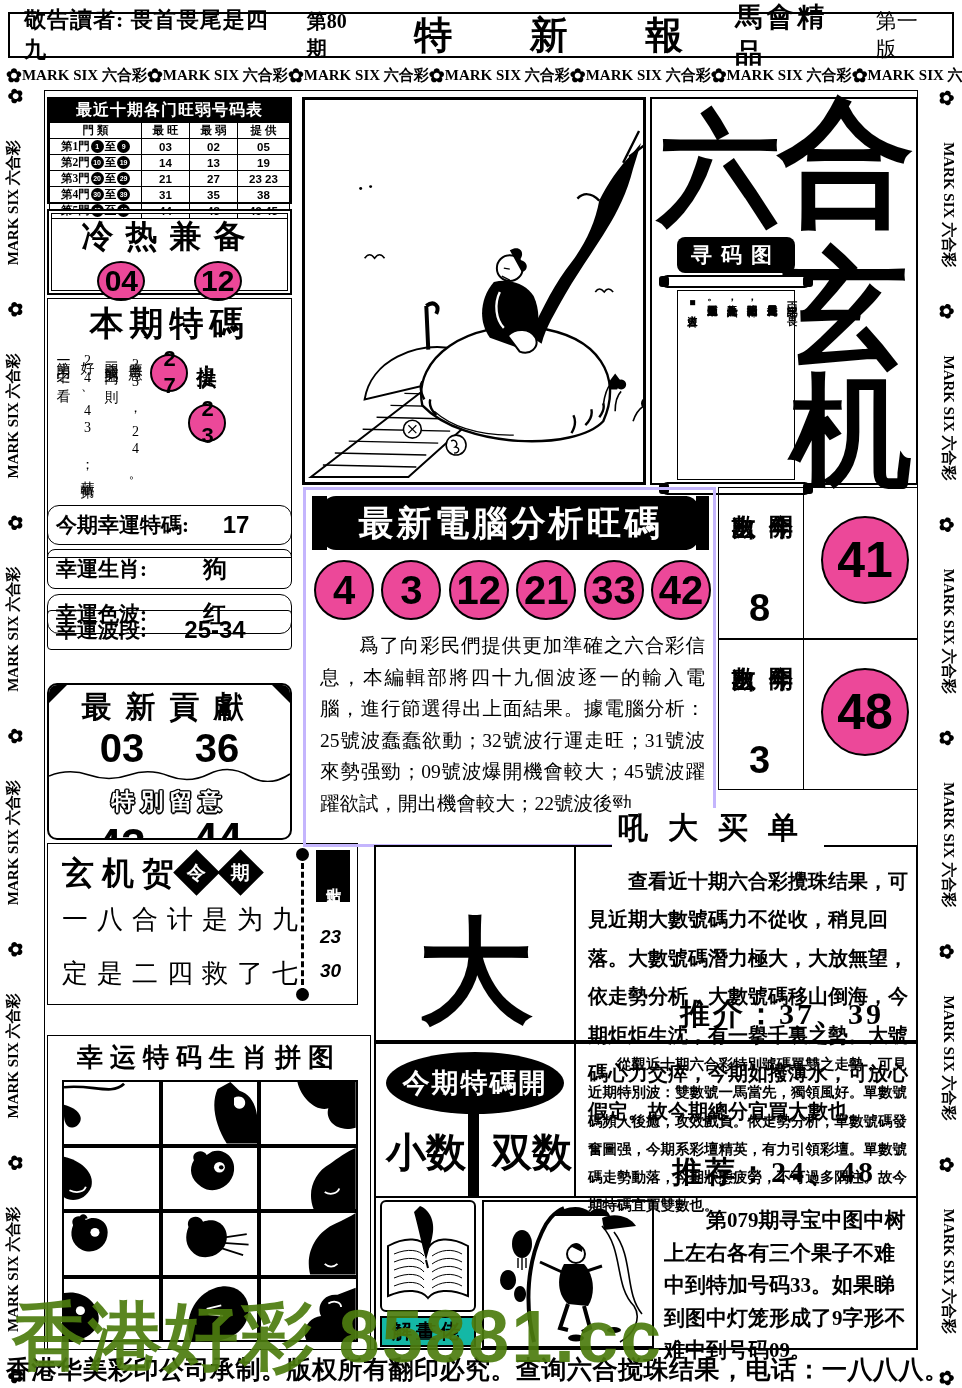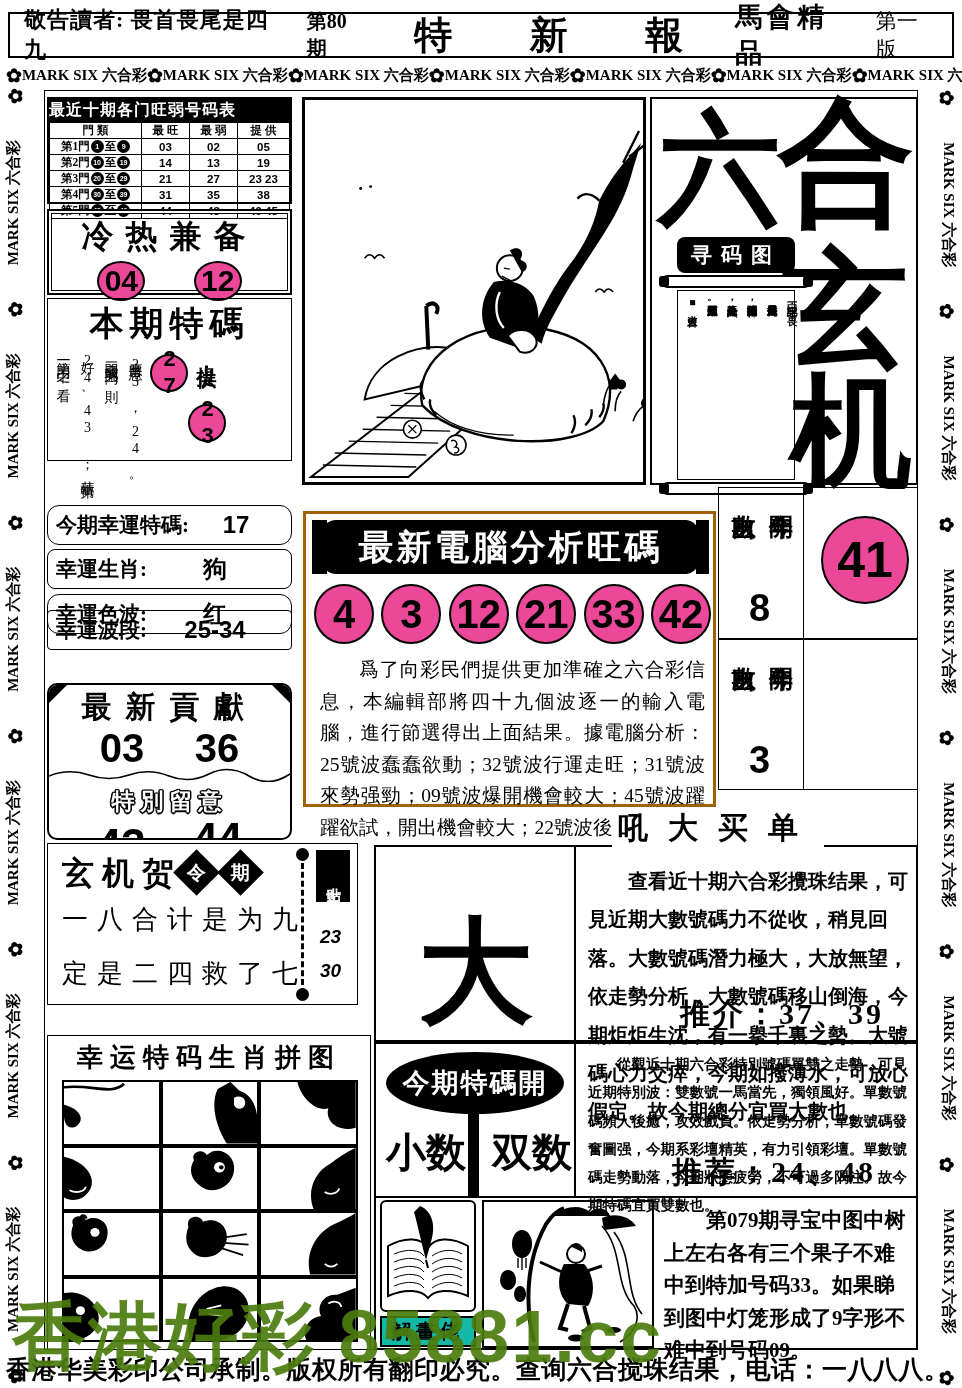--- a/index.html
+++ b/index.html
@@ -29,30 +29,30 @@
     align-items:center; justify-content:space-between; font-size:15px; font-weight:bold; white-space:nowrap; }
   .mk { letter-spacing:0px; } .fl { font-size:19px; }
   .side-strip { position:absolute; width:1296px; display:flex; justify-content:space-between;
     font-size:15px; font-weight:bold; white-space:nowrap; }
   .left-strip  { left:4px;  top:1384px; transform-origin:0 0; transform:rotate(-90deg); }
   .right-strip { left:958px; top:90px;  transform-origin:0 0; transform:rotate(90deg); }
   .main-frame { left:44px; top:90px; width:874px; height:1260px; border:1.5px solid #000; }
   
   .hot-table { left:47px; top:97px; width:245px; height:107px; border:2.5px solid #000; }
   .hot-title { background:#000; color:#fff; font-size:16px; font-weight:bold;
-    text-align:left; letter-spacing:1px; padding:1px 0; }
+    text-align:center; letter-spacing:1px; padding:1px 0; }
   .hot-table table { width:100%; border-collapse:collapse; font-size:11.5px; font-weight:bold; }
   .hot-table td, .hot-table th { border:1px solid #000; text-align:center; padding:0; height:13px; }
   .door-cell { display:flex; align-items:center; justify-content:center; gap:1px; }
   
   .coldhot { left:47px; top:209px; width:245px; height:86px; border:2px solid #000; box-shadow:0 0 0 2px #fff inset,0 0 0 3px #000 inset; }
   .coldhot-title { font-size:32px; font-weight:bold; text-align:center; letter-spacing:12px; margin-top:4px; }
   .coldhot-nums { display:flex; justify-content:space-evenly; margin-top:2px; }
   
-  .special { left:47px; top:298px; width:245px; height:163px; border:1.5px solid #000; }
+  .special { left:47px; top:298px; width:245px; height:260px; border:1.5px solid #000; }
   .special-title { font-size:34px; font-weight:bold; text-align:center; letter-spacing:6px; margin-top:2px; }
   .special-cols { writing-mode:vertical-rl; text-orientation:upright; height:150px; margin-top:4px; padding-right:6px; font-size:14px; }
   .special-cols > div { margin:0 6px; letter-spacing:2px; }
   .offer-col { font-size:20px; font-weight:bold; }
   .offer-col .circ { margin:3px 0; }
   
   .lucky { left:47px; width:245px; height:40px; border:1.5px solid #000; border-radius:12px;
     display:flex; align-items:center; padding:0 8px; }
   .lucky .lab { font-size:21px; font-weight:bold; white-space:nowrap; }
   .lucky .val { font-size:24px; font-weight:bold; flex:1; text-align:center; }
@@ -94,21 +94,21 @@
   .scroll { position:absolute; left:8px; top:138px; width:152px; }
   .scroll-title { width:118px; margin:0 auto; background:#000; color:#fff; border-radius:8px;
     font-size:21px; font-weight:bold; text-align:center; letter-spacing:9px; padding:4px 0; }
   .roller { width:150px; height:13px; border:2px solid #000; border-radius:7px; margin:2px auto; position:relative; background:#fff; }
   .roller:before, .roller:after { content:""; position:absolute; top:-1px; width:10px; height:11px; background:#000; border-radius:3px; }
   .roller:before { left:-4px; } .roller:after { right:-4px; }
   .scroll-body { width:118px; height:190px; margin:0 auto; border:1.5px solid #000; padding:6px 4px; }
   .scroll-text { writing-mode:vertical-rl; text-orientation:upright; white-space:pre-line;
     font-size:10.5px; line-height:1.9; height:100%; font-weight:bold; }
   
-  .analysis { left:303px; top:487px; width:413px; height:296px; border:3px solid #a16207;margin-top:24px; }
+  .analysis { left:303px; top:487px; width:413px; height:360px; border:3px solid #c4b5fd; }
   .stripes { position:absolute; left:6px; top:6px; width:397px; height:54px;
     background:repeating-linear-gradient(90deg,#000 0 15px,#fff 15px 24px); }
   .banner { position:absolute; left:16px; top:6px; width:377px; height:54px; background:#000; border-radius:14px;
     color:#fff; font-size:35px; font-weight:bold; letter-spacing:3px; display:flex; align-items:center; justify-content:center; }
   .ana-circles { position:absolute; left:8px; top:70px; width:397px; display:flex; justify-content:space-between; }
   .ana-text { position:absolute; left:14px; top:140px; width:385px; font-size:19.5px; line-height:1.62;
     text-align:justify; text-indent:2em; font-weight:500; }
   
   .freq { left:718px; top:487px; width:200px; height:303px; border:1.5px solid #000; }
   .freq-cell { position:absolute; left:0; width:100%; height:150px; }
@@ -525,20 +525,21 @@
       <div class="freq-vline"></div>
       <div class="freq-labels"><span>今年開</span><br><span>出次數</span></div>
       <div class="freq-count num">8</div>
       <span class="circ num freq-circ">41</span>
     </div>
     <div class="freq-div"></div>
     <div class="freq-cell" style="top:152px">
       <div class="freq-vline"></div>
       <div class="freq-labels"><span>今年開</span><br><span>出次數</span></div>
       <div class="freq-count num">3</div>
+      <span class="circ num freq-circ">48</span>
     </div>
   </div>
 
   <div class="cluster abs"></div>
   <div class="abs vline1"></div>
   <div class="abs hline1"></div>
   <div class="abs hline2"></div>
 
   <div class="abs bigbet-title">吼大买单</div>
   <div class="abs bigbet-text">查看近十期六合彩攪珠结果，可見近期大數號碼力不從收，稍見回落。大數號碼潛力極大，大放無望，依走勢分析，大數號碼移山倒海，今期炬炬生沈，有一擧千裏之勢。大號碼心力交瘁，今期如撥薄水，可放心假定。故今期總分宜買大數也。</div>

